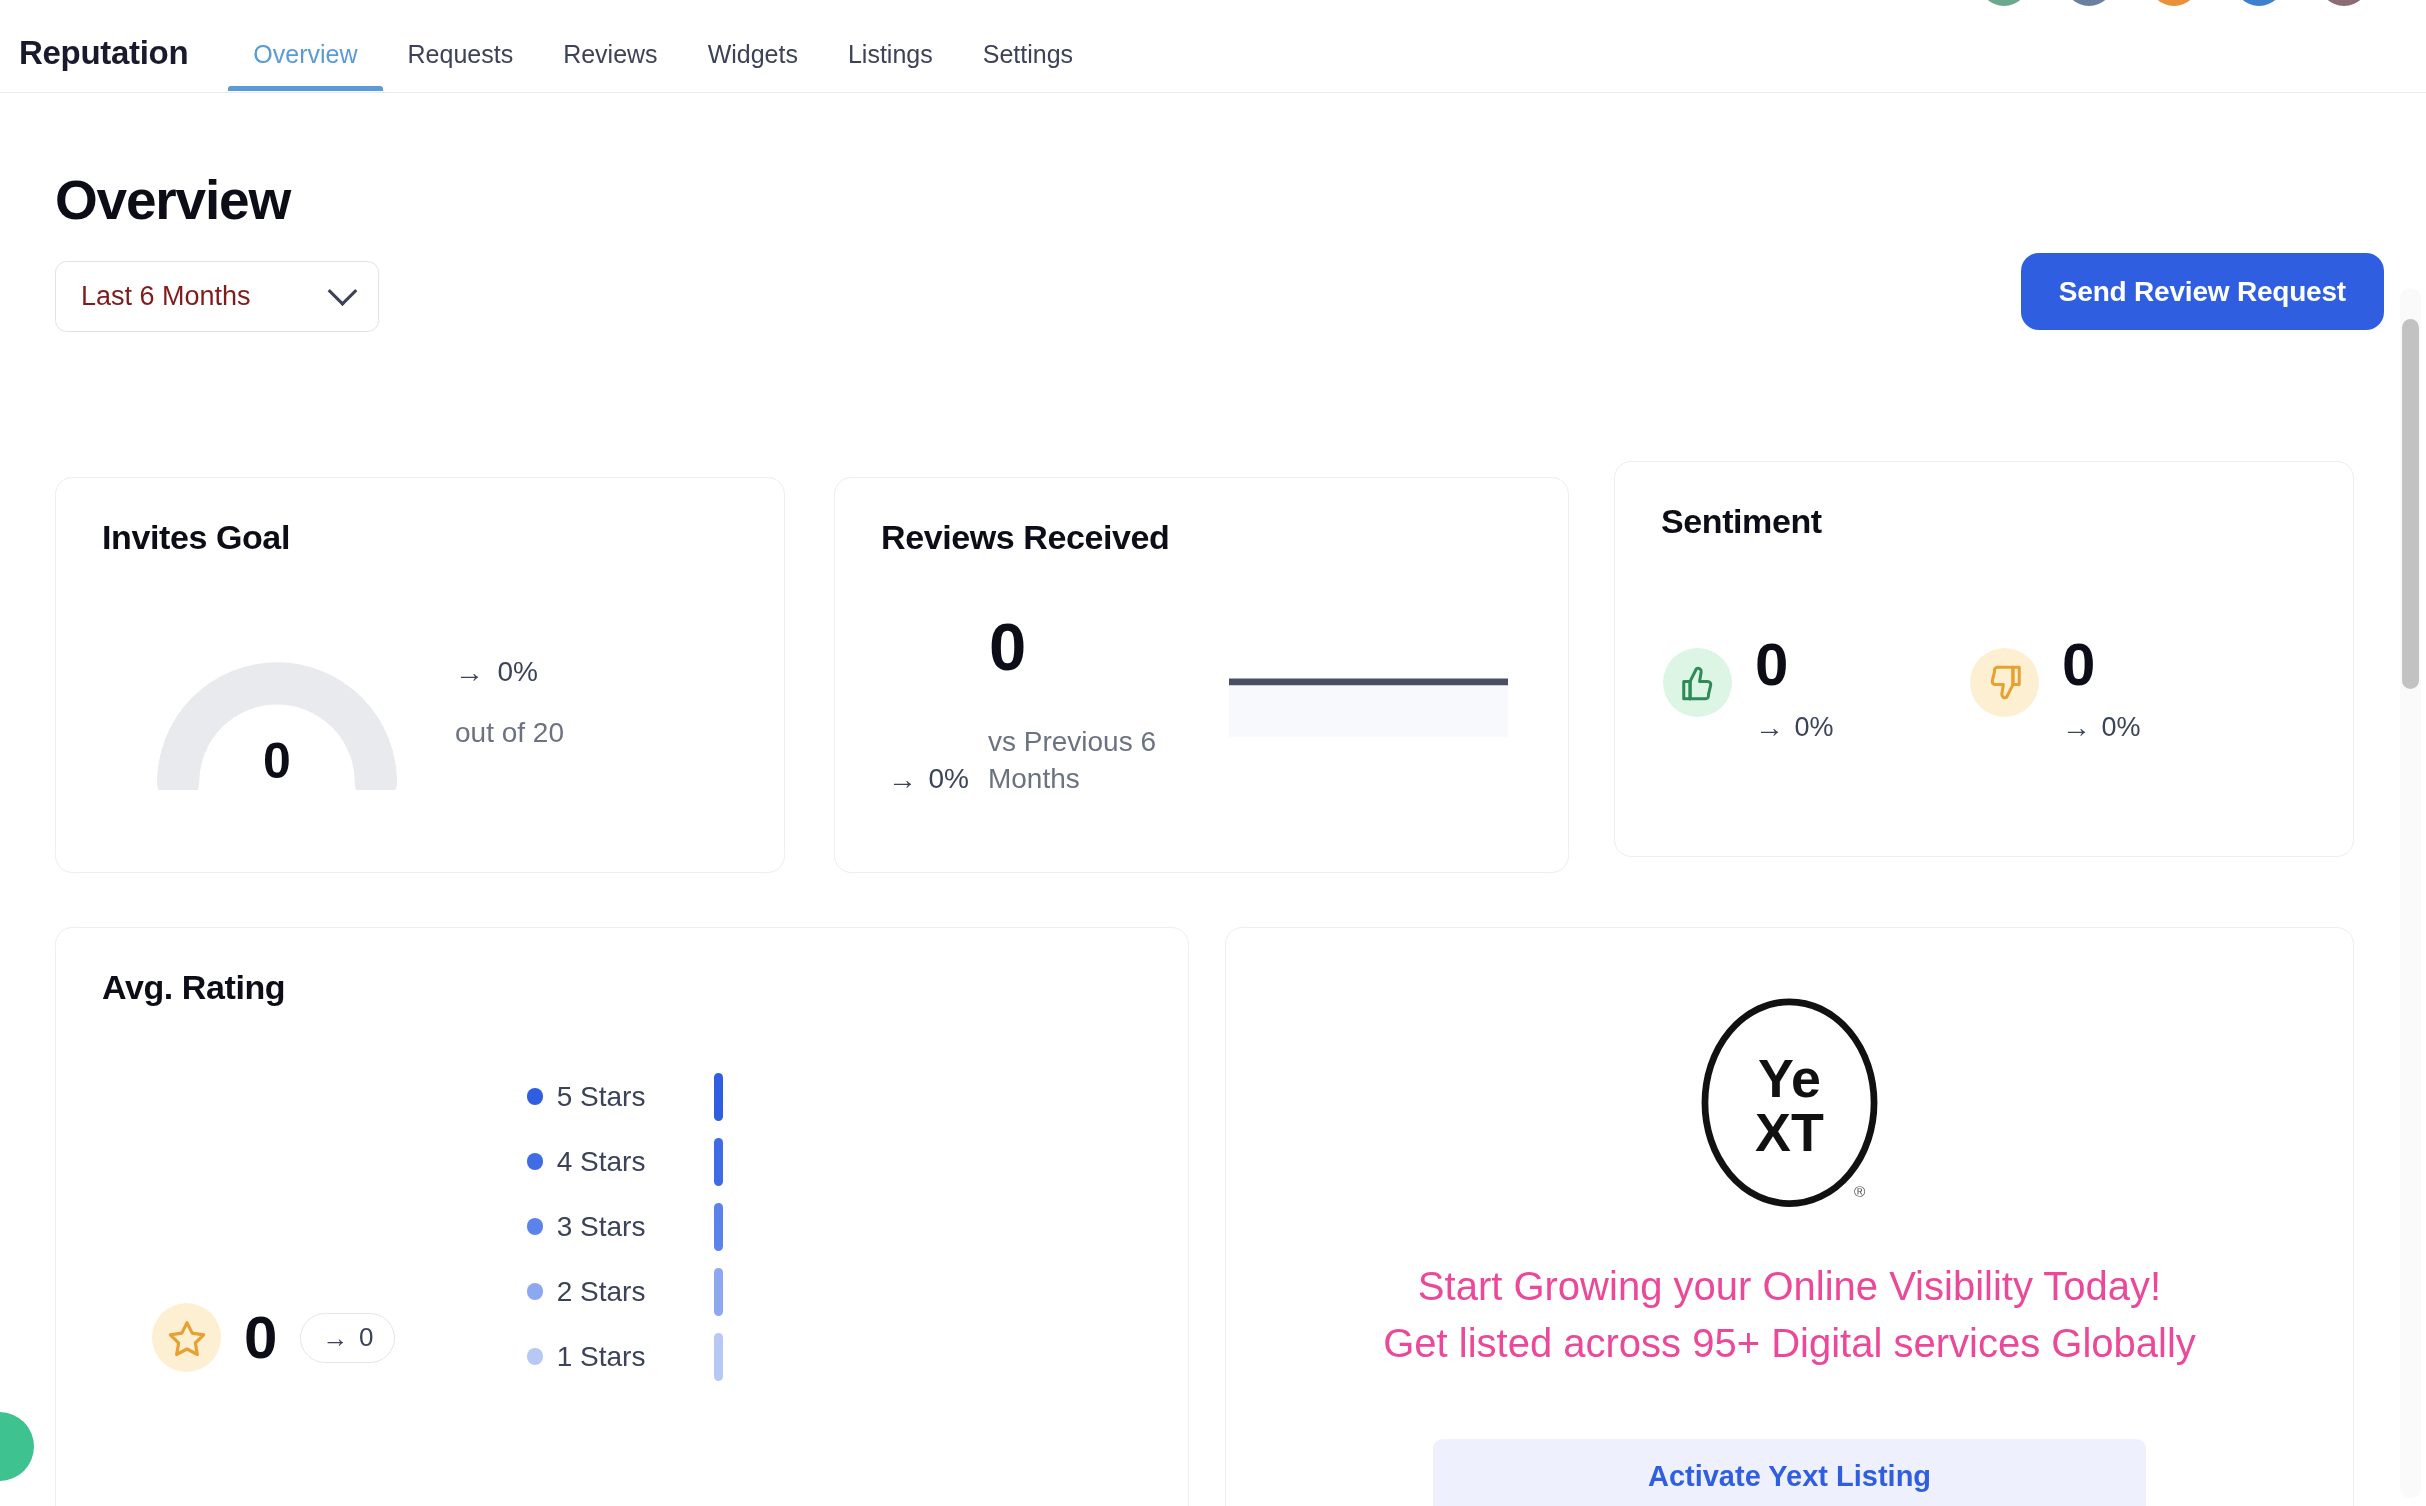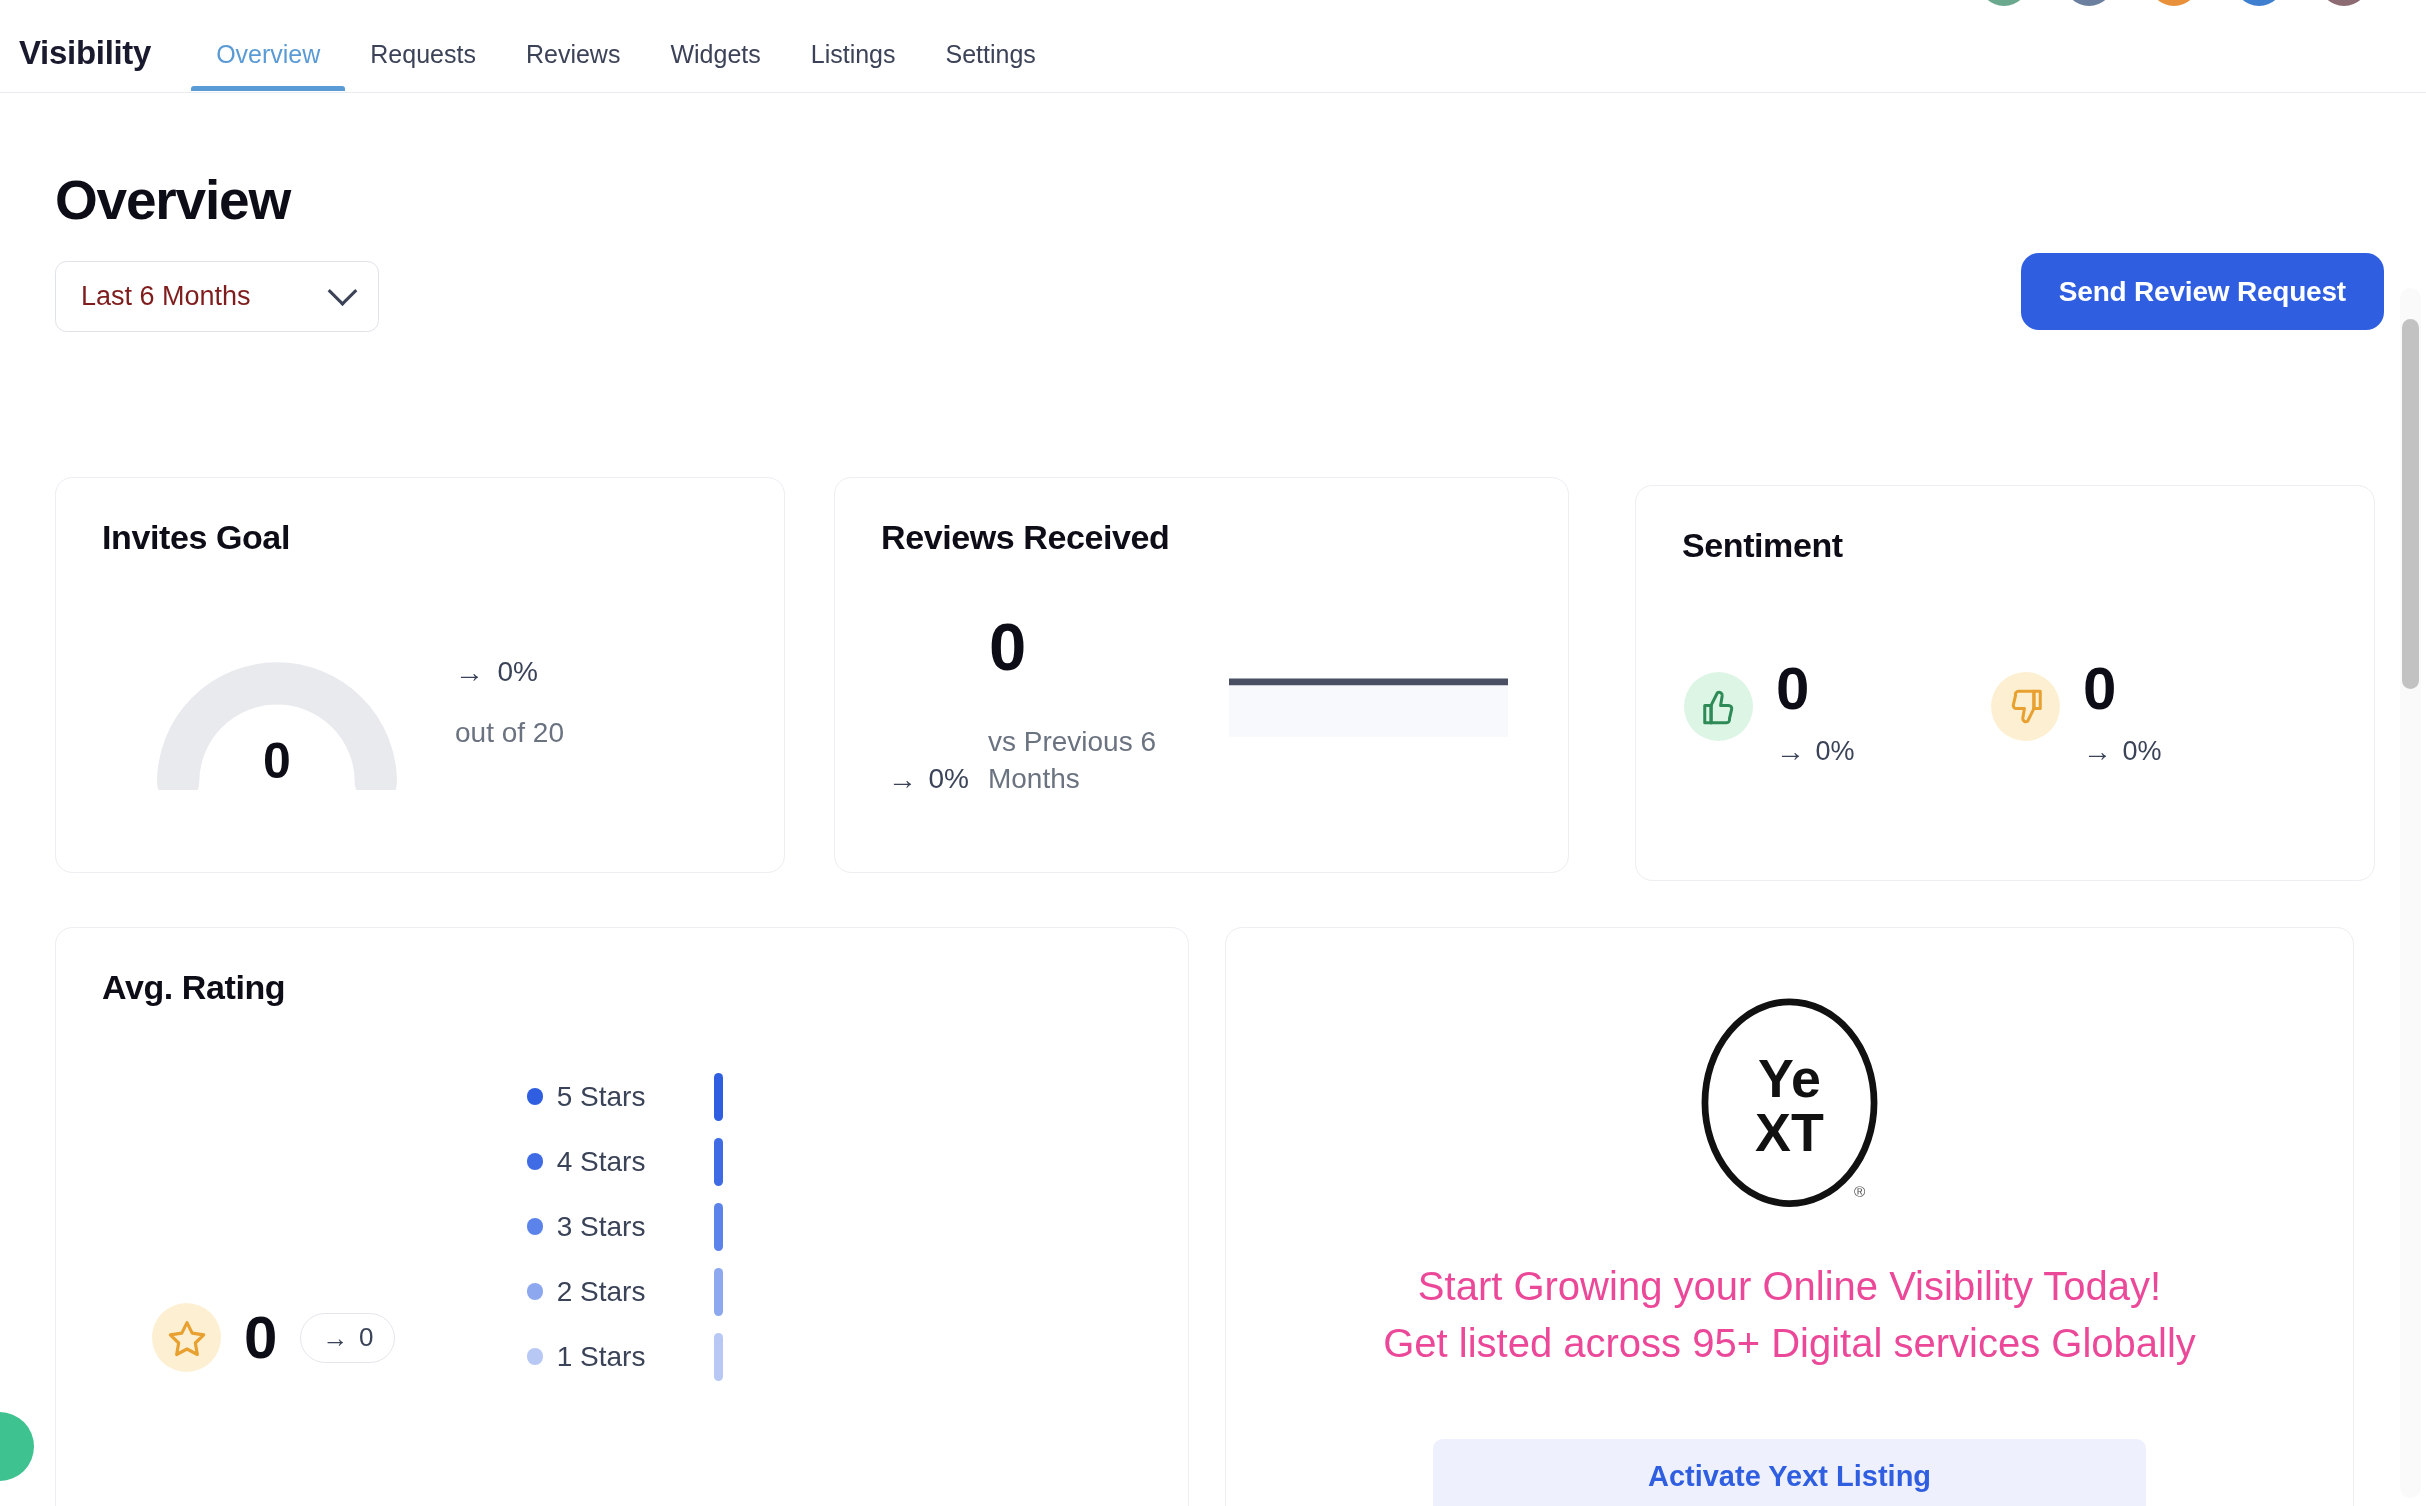--- a/index.html
+++ b/index.html
@@ -81,21 +81,21 @@
   
   #card-reviews { left: 834px; top: 384px; width: 735px; height: 396px; }
   .big-num { position: absolute; font-size: 67px; font-weight: bold; color: #0d0d17; }
   #reviews-value { left: 154px; top: 130px; }
   .rev-delta { position: absolute; left: 53px; top: 245px; display: flex; align-items: flex-start; gap: 19px; }
   .rev-delta .pct { font-size: 28px; color: #3a4357; display: flex; align-items: center; gap: 11.5px; margin-top: 40px; white-space: nowrap;}
   .rev-delta .cmp { font-size: 28px; color: #6b7280; width: 183px; line-height: 1.33; }
   .sparkline { position: absolute; left: 394px; top: 199px; width: 279px; height: 60px; }
 
   
-  #card-sentiment { left: 1614px; top: 392px; width: 740px; height: 396px; margin-left: 21px; }
+  #card-sentiment { left: 1614px; top: 368px; width: 740px; height: 396px; }
   .sent-group { position: absolute; top: 173px; display: flex; align-items: flex-start; gap: 23px; }
   #sent-pos { left: 48px; }
   #sent-neg { left: 355px; }
   .icon-bubble { width: 69px; height: 69px; border-radius: 50%; display: flex; align-items: center; justify-content: center; margin-top: 13.4px; }
   .bubble-green { background: #dcf5e4; }
   .bubble-amber { background: #fdf0d2; }
   .sent-stack { display: flex; flex-direction: column; align-items: flex-start; }
   .sent-num { font-size: 60px; font-weight: bold; color: #0d0d17; line-height: 1; }
   .sent-pct { margin-top: 17.3px; font-size: 27px; color: #3a4357; display: flex; align-items: center; gap: 10.6px; }
 
@@ -142,21 +142,21 @@
 
   <div class="top-avatars">
     <div class="top-avatar" style="background:#6ba98e"></div>
     <div class="top-avatar" style="background:#6b7f9e"></div>
     <div class="top-avatar" style="background:#e8913a"></div>
     <div class="top-avatar" style="background:#3f7fd0"></div>
     <div class="top-avatar" style="background:#8c6b72"></div>
   </div>
 
   <div class="navbar">
-    <div class="brand">Visibility</div>
+    <div class="brand">Reputation</div>
     <div class="tabs">
       <div class="tab active">Overview</div>
       <div class="tab">Requests</div>
       <div class="tab">Reviews</div>
       <div class="tab">Widgets</div>
       <div class="tab">Listings</div>
       <div class="tab">Settings</div>
     </div>
   </div>
 

